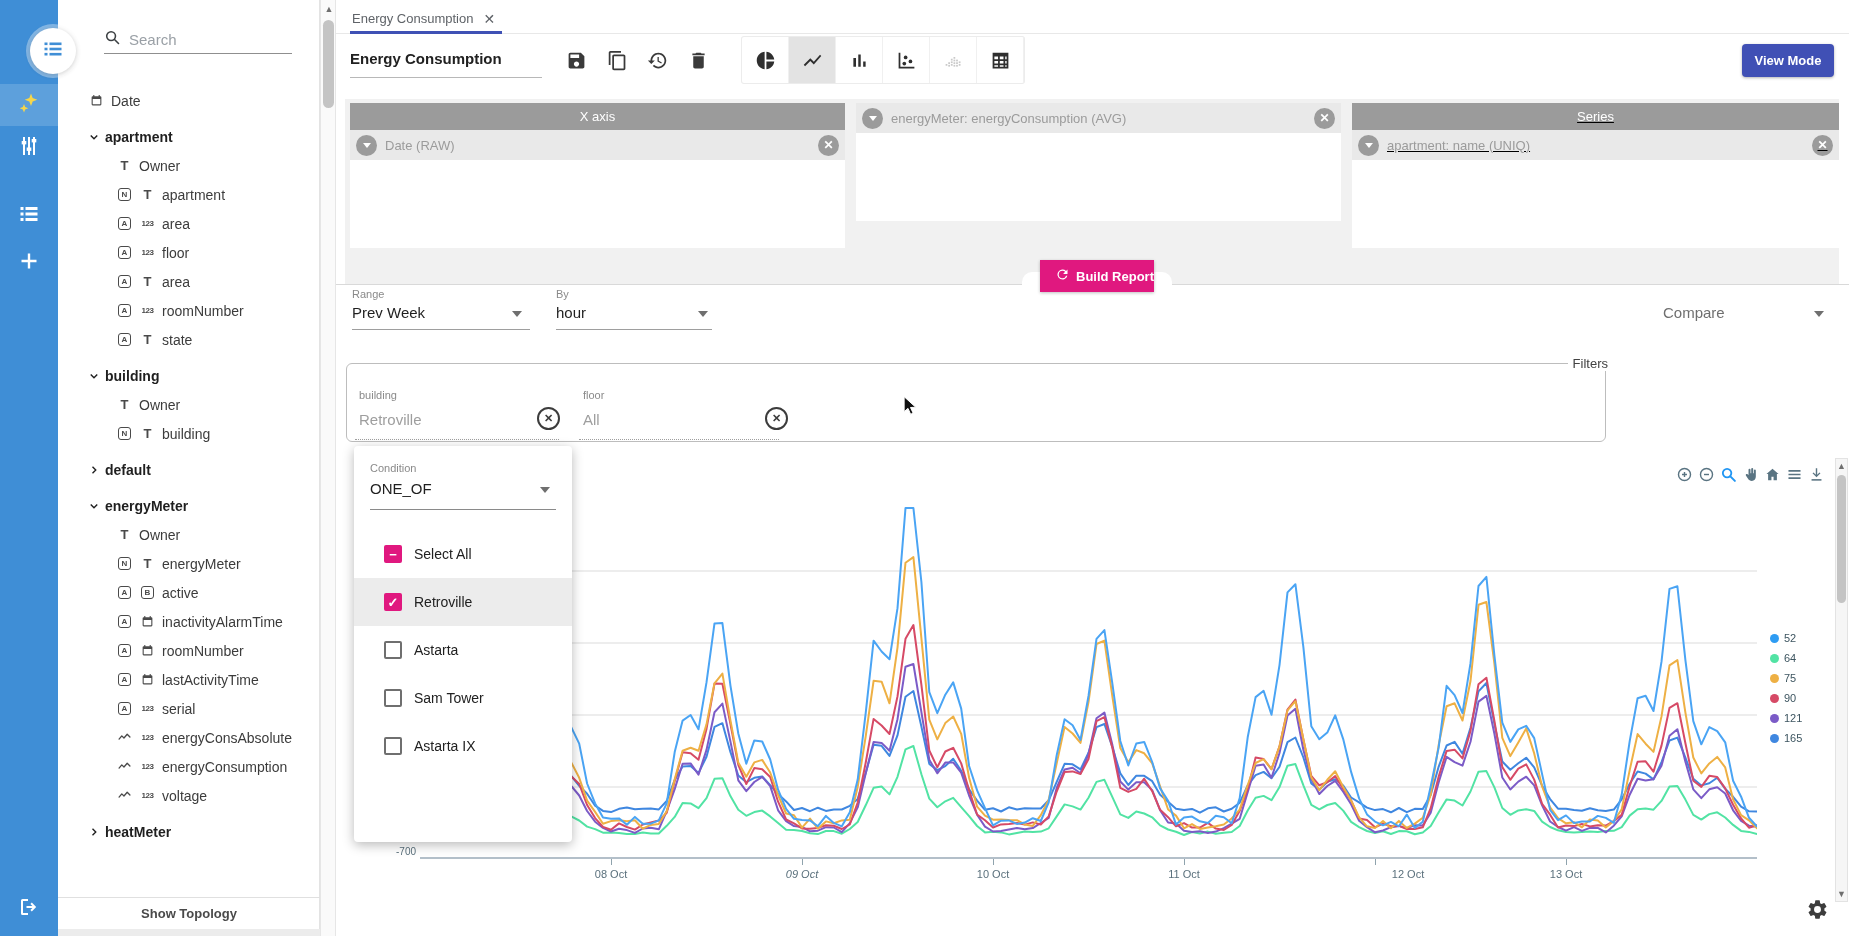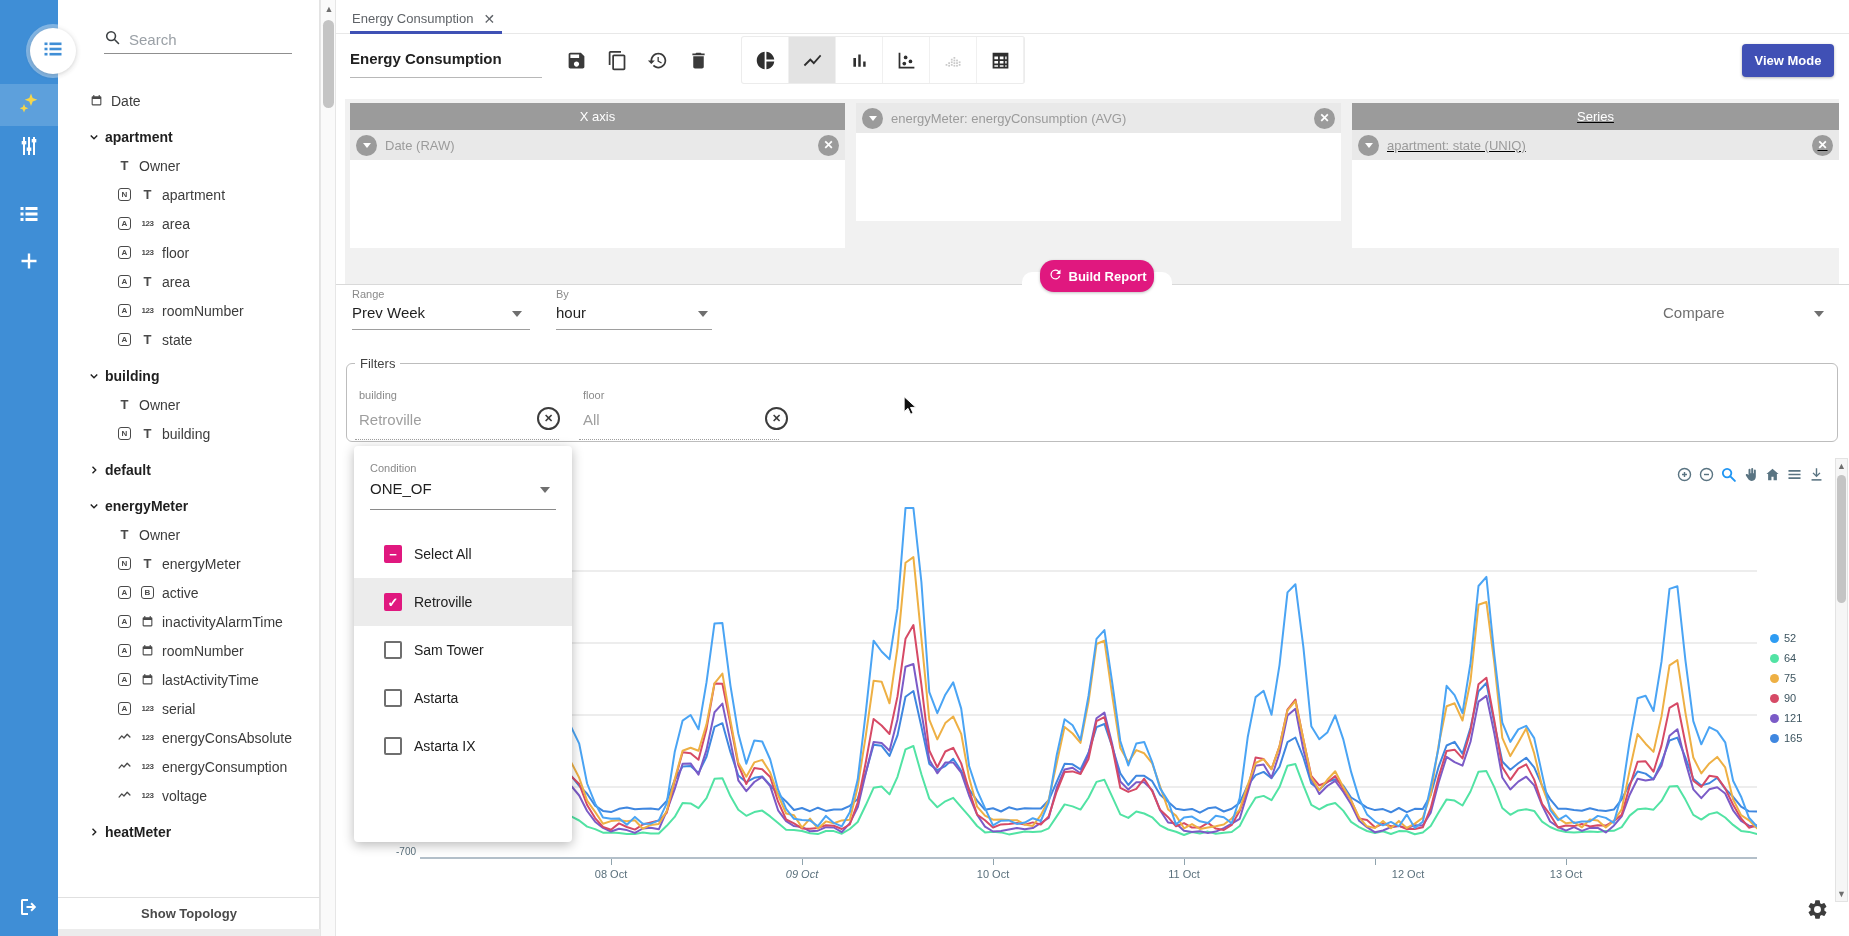--- a/index.html
+++ b/index.html
@@ -70,31 +70,31 @@
   .dz-chip { height:30px; background:#e9e9e9; display:flex; align-items:center; padding:0 6px; gap:8px; cursor:grab; }
   .dz-body { height:88px; background:#fff; }
   .chip-circle { width:21px; height:21px; border-radius:50%; background:#9b9b9b; color:#fff; display:flex; align-items:center; justify-content:center; flex:none; cursor:pointer; }
   .chip-circle .tri { width:0; height:0; border-left:4px solid transparent; border-right:4px solid transparent; border-top:5px solid #fff; }
   .chip-circle.x { font-size:12px; font-weight:bold; }
   .chip-label { flex:1; font-size:13px; color:#9b9b9b; overflow:hidden; white-space:nowrap; }
 
   
   .controls-card { position:absolute; left:336px; top:284px; width:1513px; height:652px; background:#fff; border-top:1px solid #d9d9d9; }
   .notch { position:absolute; left:1022px; top:272px; width:150px; height:20px; background:#fff; border-radius:10px 10px 0 0; }
-  .build-btn { position:absolute; left:1040px; top:260px; width:114px; height:32px; background:#e0187f; border:none; border-radius:14px;
-    color:#fff; font-size:13px; font-weight:700; display:flex; align-items:center; justify-content:center; gap:6px; cursor:pointer;
+  .build-btn { position:absolute; left:1040px; top:260px; width:114px; height:32px; background:#e0187f; border:none; border-radius:0;
+    color:#fff; font-size:13px; font-weight:700; display:flex; align-items:center; justify-content:flex-end; gap:6px; cursor:pointer;
     box-shadow:0 1px 3px rgba(0,0,0,.25); z-index:5; }
   .build-btn svg { width:15px; height:15px; }
   .ctl-label { position:absolute; font-size:11px; color:#8a8a8a; }
   .ctl-value { position:absolute; font-size:15px; color:#1f1f1f; }
   .sel-arrow { position:absolute; width:0; height:0; border-left:5px solid transparent; border-right:5px solid transparent; border-top:6px solid #6f6f6f; }
   .ctl-underline { position:absolute; height:1px; background:#9e9e9e; }
 
   
-  .filters-fs { position:absolute; left:346px; top:356px; width:1492px; height:86px; border:1px solid #bdbdbd; border-radius:6px; }
+  .filters-fs { position:absolute; left:346px; top:356px; width:1260px; height:86px; border:1px solid #bdbdbd; border-radius:6px;text-align:right; }
   .filters-fs legend { margin-left:8px; padding:0 5px; font-size:13px; color:#424242; }
   .flt-label { position:absolute; font-size:11px; color:#8a8a8a; }
   .flt-value { position:absolute; font-size:15px; color:#9e9e9e; }
   .flt-dots { position:absolute; height:1px; border-bottom:1px dotted #9e9e9e; }
   .flt-clear { position:absolute; width:23px; height:23px; border:2px solid #3c3c3c; border-radius:50%;
     display:flex; align-items:center; justify-content:center; font-size:11px; font-weight:bold; color:#3c3c3c; cursor:pointer; background:#fff; }
 
   
   .dd-panel { position:absolute; left:354px; top:446px; width:218px; height:396px; background:#fff; border-radius:4px;
     box-shadow:0 3px 12px rgba(0,0,0,.28); z-index:50; }
@@ -531,21 +531,21 @@
           <span class="chip-circle x">✕</span>
         </div>
         <div class="dz-body"></div>
       </div>
       <div class="dz-panel" style="left: 1352px; width: 487px; text-decoration: underline;">
         <div class="dz-header">Series</div>
         <div class="dz-chip">
           <span class="chip-circle">
             <span class="tri"></span>
           </span>
-          <span class="chip-label">apartment: state (UNIQ)</span>
+          <span class="chip-label">apartment: name (UNIQ)</span>
           <span class="chip-circle x">✕</span>
         </div>
         <div class="dz-body"></div>
       </div>
     </div>
 
   <div class="controls-card"></div>
   <div class="notch"></div>
   <button class="build-btn">
     <span><svg viewBox="0 0 24 24">
@@ -590,25 +590,25 @@
         <div class="dd-opt">
           <span class="cbx indeterminate">−</span>
           <span class="olabel">Select All</span>
         </div>
         <div class="dd-opt highlight">
           <span class="cbx checked">✓</span>
           <span class="olabel">Retroville</span>
         </div>
         <div class="dd-opt">
           <span class="cbx unchecked"></span>
-          <span class="olabel">Sam Tower</span>
+          <span class="olabel">Astarta</span>
         </div>
         <div class="dd-opt">
           <span class="cbx unchecked"></span>
-          <span class="olabel">Astarta</span>
+          <span class="olabel">Sam Tower</span>
         </div>
         <div class="dd-opt">
           <span class="cbx unchecked"></span>
           <span class="olabel">Astarta IX</span>
         </div>
       </div>
   </div>
 
   <div id="chart-grid">
       <div class="gridline" style="left: 420px; width: 1337px; top: 570px;"></div>

